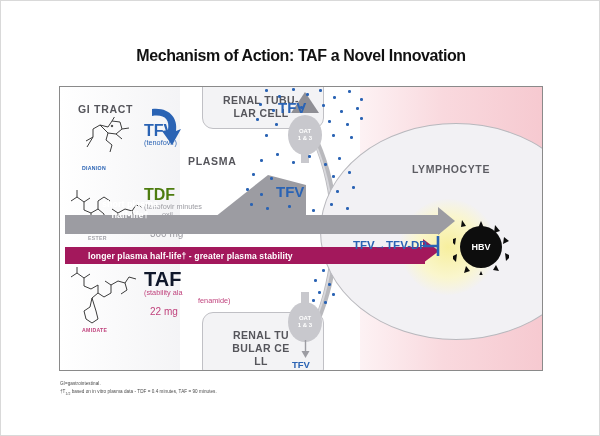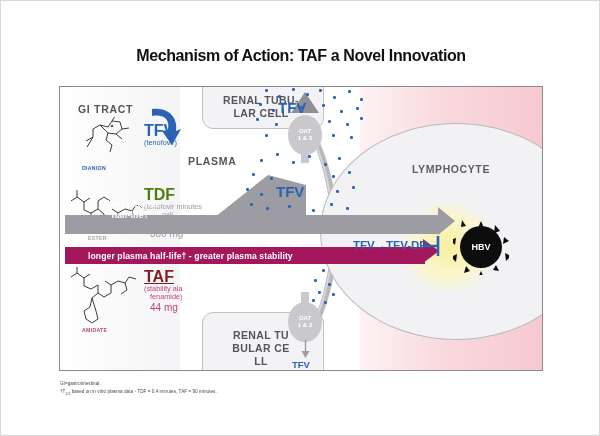--- a/index.html
+++ b/index.html
@@ -79,21 +79,21 @@
   .lab-plasma{position:absolute;left:128px;top:68px;font-size:10.5px;font-weight:700;
     color:#55555b;letter-spacing:0.7px;}
   
   .drug{position:absolute;}
   .drug .name{font-weight:700;line-height:1;}
   .drug .sub{font-size:7.3px;line-height:8.3px;}
   .tfv-name{font-size:16px;color:#2a63b4;}
   .tfv-sub{color:#2a63b4;}
   .tdf-name{font-size:16px;color:#4d7c0f;}
   .tdf-sub{color:#9b9ba1;}
-  .taf-name{font-size:16px;color:#7f1d1d;text-decoration:underline;}
+  .taf-name{font-size:20px;color:#0f172a;}
   .taf-sub{color:#c0437d;}
   .tag{position:absolute;font-size:5.2px;font-weight:700;letter-spacing:0.3px;}
   .tag-dianion{color:#2a63b4;}
   .tag-ester{color:#a3a3a9;}
   .tag-amidate{color:#c0437d;}
   
   .abs-arrow{position:absolute;left:86px;top:18px;}
   
   .struct{position:absolute;opacity:.92;}
   
@@ -261,22 +261,22 @@
         <path d="M36,30 L43,26 L43,18 L50,14"></path>
         <path d="M50,14 L57,16 L61,10 L68,12"></path>
         <path d="M57,16 L59,23 L53,27"></path>
         <path d="M24,31 L22,40 L16,44 L18,52 L24,56 L30,52 L28,44 Z"></path>
         <path d="M43,18 L37,14"></path>
       </g>
     </svg>
     <div class="drug" style="left:84px;top:182px;">
       <div class="name taf-name">TAF</div>
       <div class="sub taf-sub">(stability ala</div>
-      <div class="sub taf-sub" style="padding-left:6px;">fenamide)</div>
-      <div class="sub taf-sub" style="font-size:10px;padding-left:6px;padding-top:2px;">44 mg</div>
+      <div class="sub taf-sub" style="padding-left:6px;margin-left:48px;">fenamide)</div>
+      <div class="sub taf-sub" style="font-size:10px;padding-left:6px;padding-top:2px;">22 mg</div>
     </div>
     <div class="tag tag-amidate" style="left:22px;top:240px;">AMIDATE</div>
 
     <div class="grey-branch"></div>
     <div class="grey-bar"></div>
     <div class="grey-head"></div>
     <div class="grey-label">
       <div>short plasma</div>
       <div>half-life†</div>
     </div>

